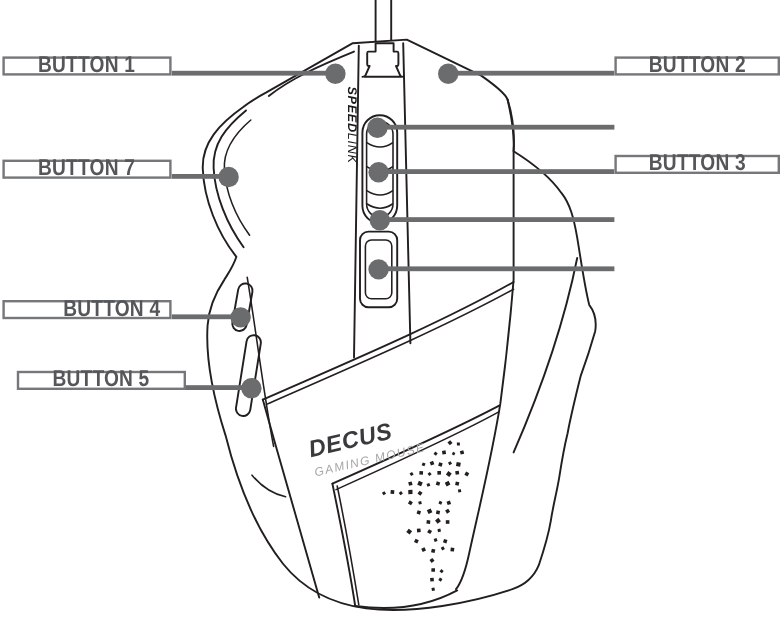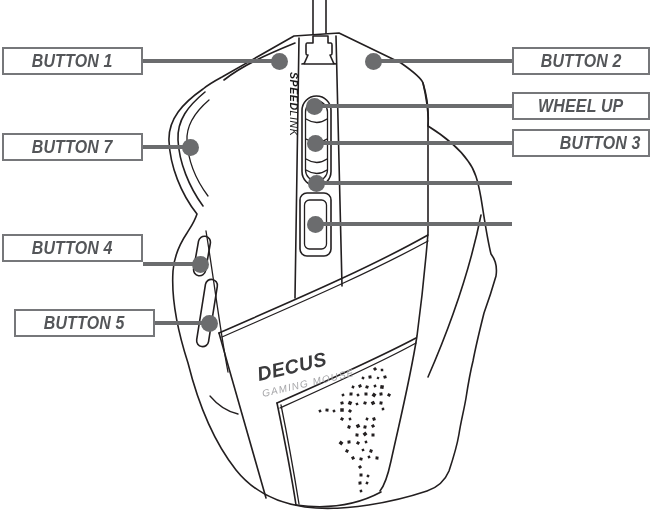--- a/index.html
+++ b/index.html
@@ -25,23 +25,23 @@
   #texture-dots rect{stroke:none;fill:var(--line-art);}
   #label-layer{position:absolute;inset:0;z-index:2;}
   .label-line{
     position:absolute;height:3.5px;background:var(--connector);z-index:2;
   }
   .label-dot{
     position:absolute;width:17px;height:17px;border-radius:50%;
     background:var(--connector);z-index:3;
   }
   .label-box{
-    position:absolute;box-sizing:border-box;height:28px;background:#fff;
+    position:absolute;box-sizing:border-box;height:16px;background:#fff;
     border:2px solid var(--label-border);display:flex;align-items:center;
-    justify-content:center;z-index:4;font-style:italic;
+    justify-content:center;z-index:4;
   }
   .label-box span{
     font-weight:bold;font-size:19px;color:var(--label-text);
     transform:scaleX(0.84);white-space:nowrap;letter-spacing:0.2px;
   }
 </style>
 </head>
 <body>
 
 <div class="stage">
@@ -210,41 +210,38 @@
       <div class="label-box" style="left: 2px; top: 47px; width: 141px;">
         <span>BUTTON 1</span>
       </div>
       <div class="label-line" style="top: 145.25px; left: 143px; width: 47px;"></div>
       <div class="label-dot" style="left: 181.5px; top: 138.5px;"></div>
       <div class="label-box" style="left: 2px; top: 133px; width: 141px;">
         <span>BUTTON 7</span>
       </div>
       <div class="label-line" style="top: 262.25px; left: 143px; width: 57px;"></div>
       <div class="label-dot" style="left: 191.5px; top: 255.5px;"></div>
-      <div class="label-box" style="left: 2px; top: 234px; width: 141px;">
+      <div class="label-box" style="left: 2px; top: 250px; width: 141px; justify-content: flex-end;">
         <span>BUTTON 4</span>
       </div>
       <div class="label-line" style="top: 321.25px; left: 143px; width: 66px;"></div>
       <div class="label-dot" style="left: 200.5px; top: 314.5px;"></div>
       <div class="label-box" style="left: 14px; top: 309px; width: 141px;">
         <span>BUTTON 5</span>
       </div>
       <div class="label-line" style="top: 59.25px; left: 373px; width: 139px;"></div>
       <div class="label-dot" style="left: 364.5px; top: 52.5px;"></div>
       <div class="label-box" style="left: 512px; top: 47px; width: 138px; text-align: right;">
         <span>BUTTON 2</span>
       </div>
       <div class="label-line" style="top: 104.25px; left: 314px; width: 198px;"></div>
       <div class="label-dot" style="left: 305.5px; top: 97.5px;"></div>
-      <div class="label-box" style="left: 512px; top: 92px; width: 138px;">
-        <span>WHEEL UP</span>
-      </div>
       <div class="label-line" style="top: 141.25px; left: 315px; width: 197px;"></div>
       <div class="label-dot" style="left: 306.5px; top: 134.5px;"></div>
-      <div class="label-box" style="left: 512px; top: 129px; width: 138px; justify-content: flex-end;">
+      <div class="label-box" style="left: 512px; top: 129px; width: 138px;">
         <span>BUTTON 3</span>
       </div>
       <div class="label-line" style="top: 181.25px; left: 316px; width: 196px;"></div>
       <div class="label-dot" style="left: 307.5px; top: 174.5px;"></div>
       <div class="label-line" style="top: 222.25px; left: 315px; width: 197px;"></div>
       <div class="label-dot" style="left: 306.5px; top: 215.5px;"></div>
     </div>
 </div>
 
 </body></html>

